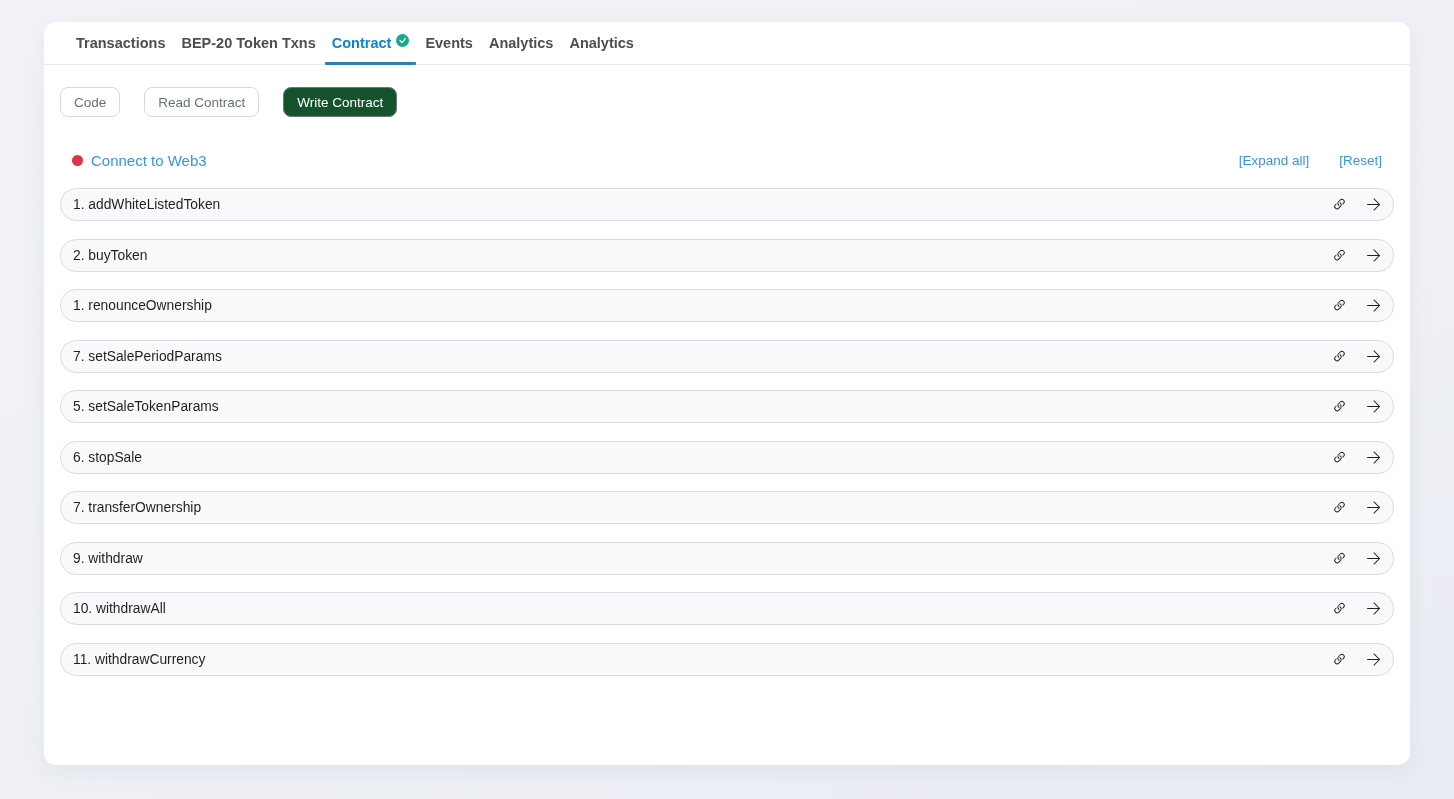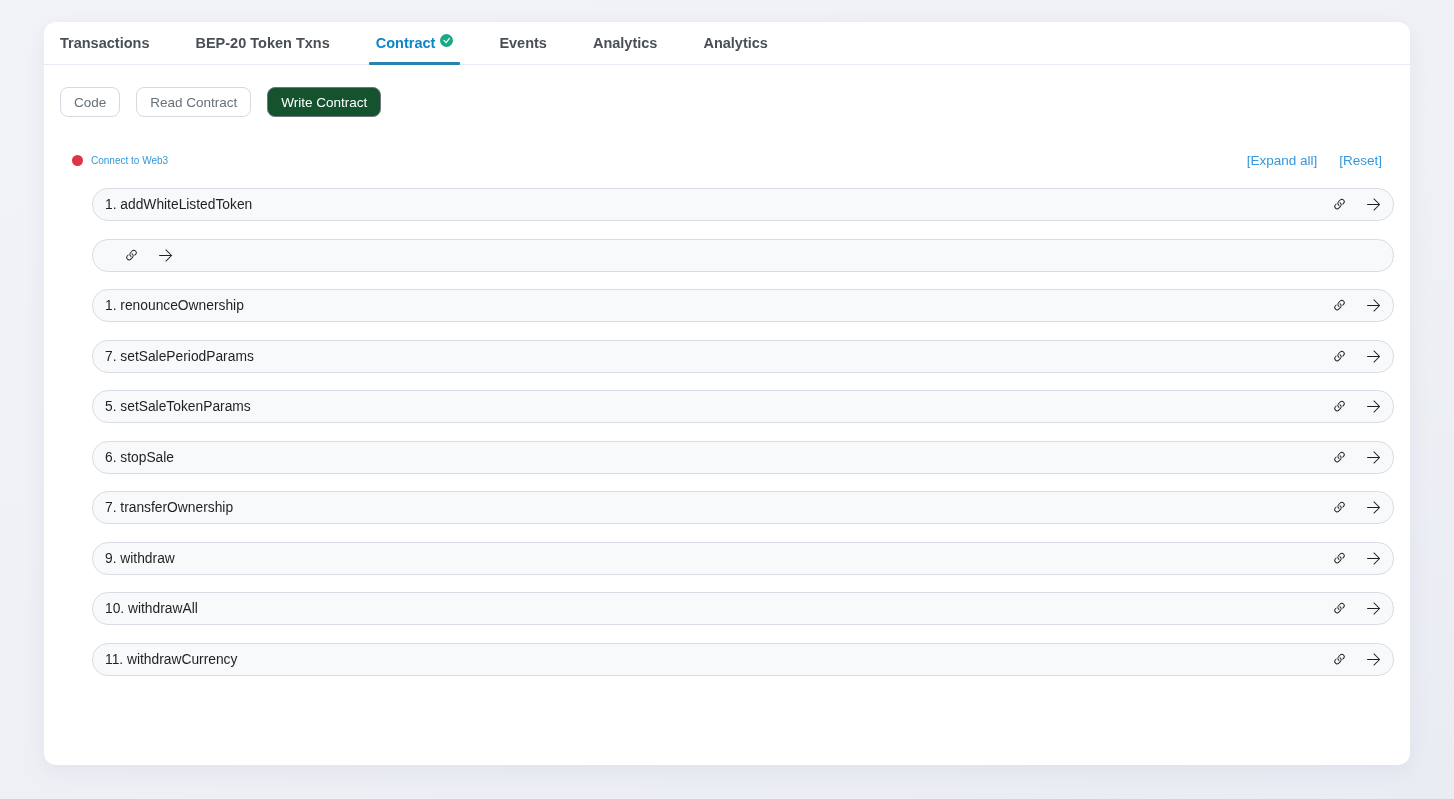--- a/index.html
+++ b/index.html
@@ -10,66 +10,66 @@
     color:#1e2022;
   }
   .card {
     position:absolute; left:44px; top:22px; width:1366px; height:743px;
     background:#ffffff; border-radius:12px;
     box-shadow:0 6px 20px rgba(150,160,180,.14);
   }
 
   
   .tabbar {
-    display:flex; align-items:stretch; gap:46px;
-    height:43px; padding:0 16px;
+    display:flex; align-items:stretch; gap:16px;
+    height:43px; padding:0 32px;
     border-bottom:1px solid #e7eaf3;
   }
   .tab {
     position:relative; display:flex; align-items:center; gap:5px;
     font-size:14.5px; font-weight:700; color:#4a4f55; cursor:pointer;
     white-space:nowrap;
   }
   .tab.active { color:#0d86c9; }
   .tab.active::after {
     content:""; position:absolute; left:-7px; right:-7px; bottom:-1px;
     height:3px; background:#2b81b2; border-radius:1px;
   }
   .badge-check { width:13px; height:13px; display:block; margin-top:-6px; }
 
   
   .content { padding:22px 16px 0 16px; }
 
-  .subnav { display:flex; gap:16px; }
+  .subnav { display:flex; gap:24px; }
   .btn {
     height:30px; padding:0 13px; display:flex; align-items:center;
     background:#fff; border:1px solid #d5dae2; border-radius:8px;
     font-size:13.5px; color:#66707a; cursor:pointer; white-space:nowrap;
   }
   .btn.active { background:#14532d; border-color:#6e7680; color:#fff; }
 
   .connect-row {
     display:flex; align-items:center;
     margin-top:33px; margin-bottom:18px; height:20px;
     padding:0 12px;
   }
   .dot {
     width:11px; height:11px; border-radius:50%;
     background:#dc3545; margin-right:8px; flex:none;
   }
   .link { color:#3498db; font-size:13.5px; text-decoration:none; cursor:pointer; }
-  .connect-label { font-size:10px; }
+  .connect-label { font-size:15px; }
   .spacer { flex:1; }
-  .right-links { display:flex; gap:22px; }
+  .right-links { display:flex; gap:30px; }
 
   .fn-row {
     display:flex; align-items:center;
     height:33px; padding:0 12px; margin-bottom:17.5px;
     background:#f8f9fa; border:1px solid #d8dde6; border-radius:16px;
-    font-size:13.8px; color:#1e2022; cursor:pointer;margin-left:32px;
+    font-size:13.8px; color:#1e2022; cursor:pointer;
   }
   .fn-label { flex:1; }
   .icon-btn {
     display:flex; align-items:center; justify-content:center;
     margin-left:19px; color:#1e2022; cursor:pointer;
   }
   .icon-btn svg { width:15px; height:15px; display:block; }
 </style>
 </head>
 <body>
@@ -129,20 +129,21 @@
             </svg>
           </span>
         <span class="icon-btn">
             <svg viewBox="0 0 16 16" fill="currentColor">
               <path fill-rule="evenodd" d="M1 8a.5.5 0 0 1 .5-.5h11.793L8.146 2.354a.5.5 0 1 1 .708-.708l6 6a.5.5 0 0 1 0 .708l-6 6a.5.5 0 0 1-.708-.708L13.293 8.5H1.5A.5.5 0 0 1 1 8z"></path>
             </svg>
           </span>
       </div>
 
       <div class="fn-row">
+        <span class="fn-label">2. buyToken</span>
         <span class="icon-btn">
             <svg viewBox="0 0 16 16" fill="currentColor">
               <path d="M4.715 6.542 3.343 7.914a3 3 0 1 0 4.243 4.243l1.828-1.829A3 3 0 0 0 8.586 5.5L8 6.086a1.002 1.002 0 0 0-.154.199 2 2 0 0 1 .861 3.337L6.88 11.45a2 2 0 1 1-2.83-2.83l.793-.792a4.018 4.018 0 0 1-.128-1.287z"></path>
               <path d="M6.586 4.672A3 3 0 0 0 7.414 9.5l.775-.776a2 2 0 0 1-.896-3.346L9.12 3.55a2 2 0 1 1 2.83 2.83l-.793.792c.112.42.155.855.128 1.287l1.372-1.372a3 3 0 1 0-4.243-4.243L6.586 4.672z"></path>
             </svg>
           </span>
         <span class="icon-btn">
             <svg viewBox="0 0 16 16" fill="currentColor">
               <path fill-rule="evenodd" d="M1 8a.5.5 0 0 1 .5-.5h11.793L8.146 2.354a.5.5 0 1 1 .708-.708l6 6a.5.5 0 0 1 0 .708l-6 6a.5.5 0 0 1-.708-.708L13.293 8.5H1.5A.5.5 0 0 1 1 8z"></path>
             </svg>

